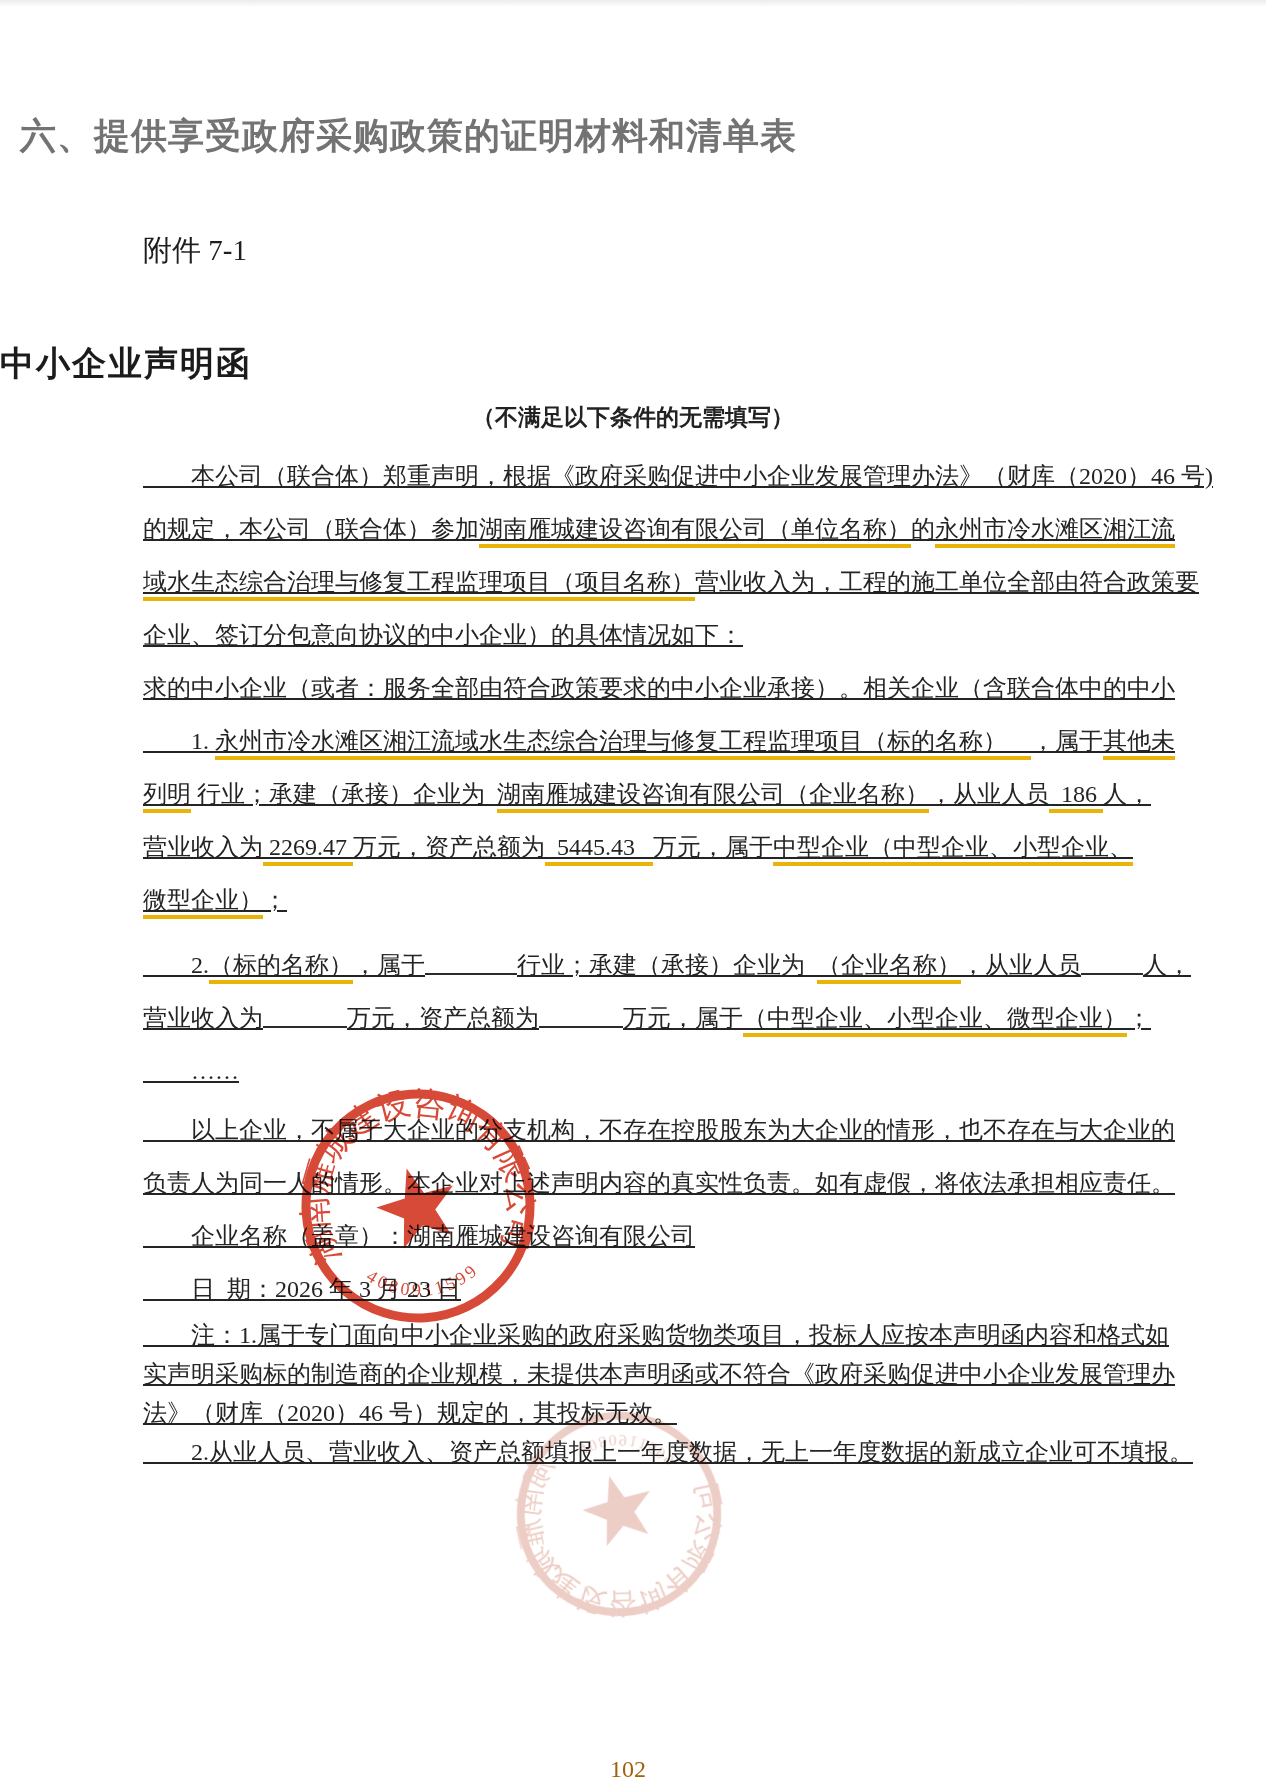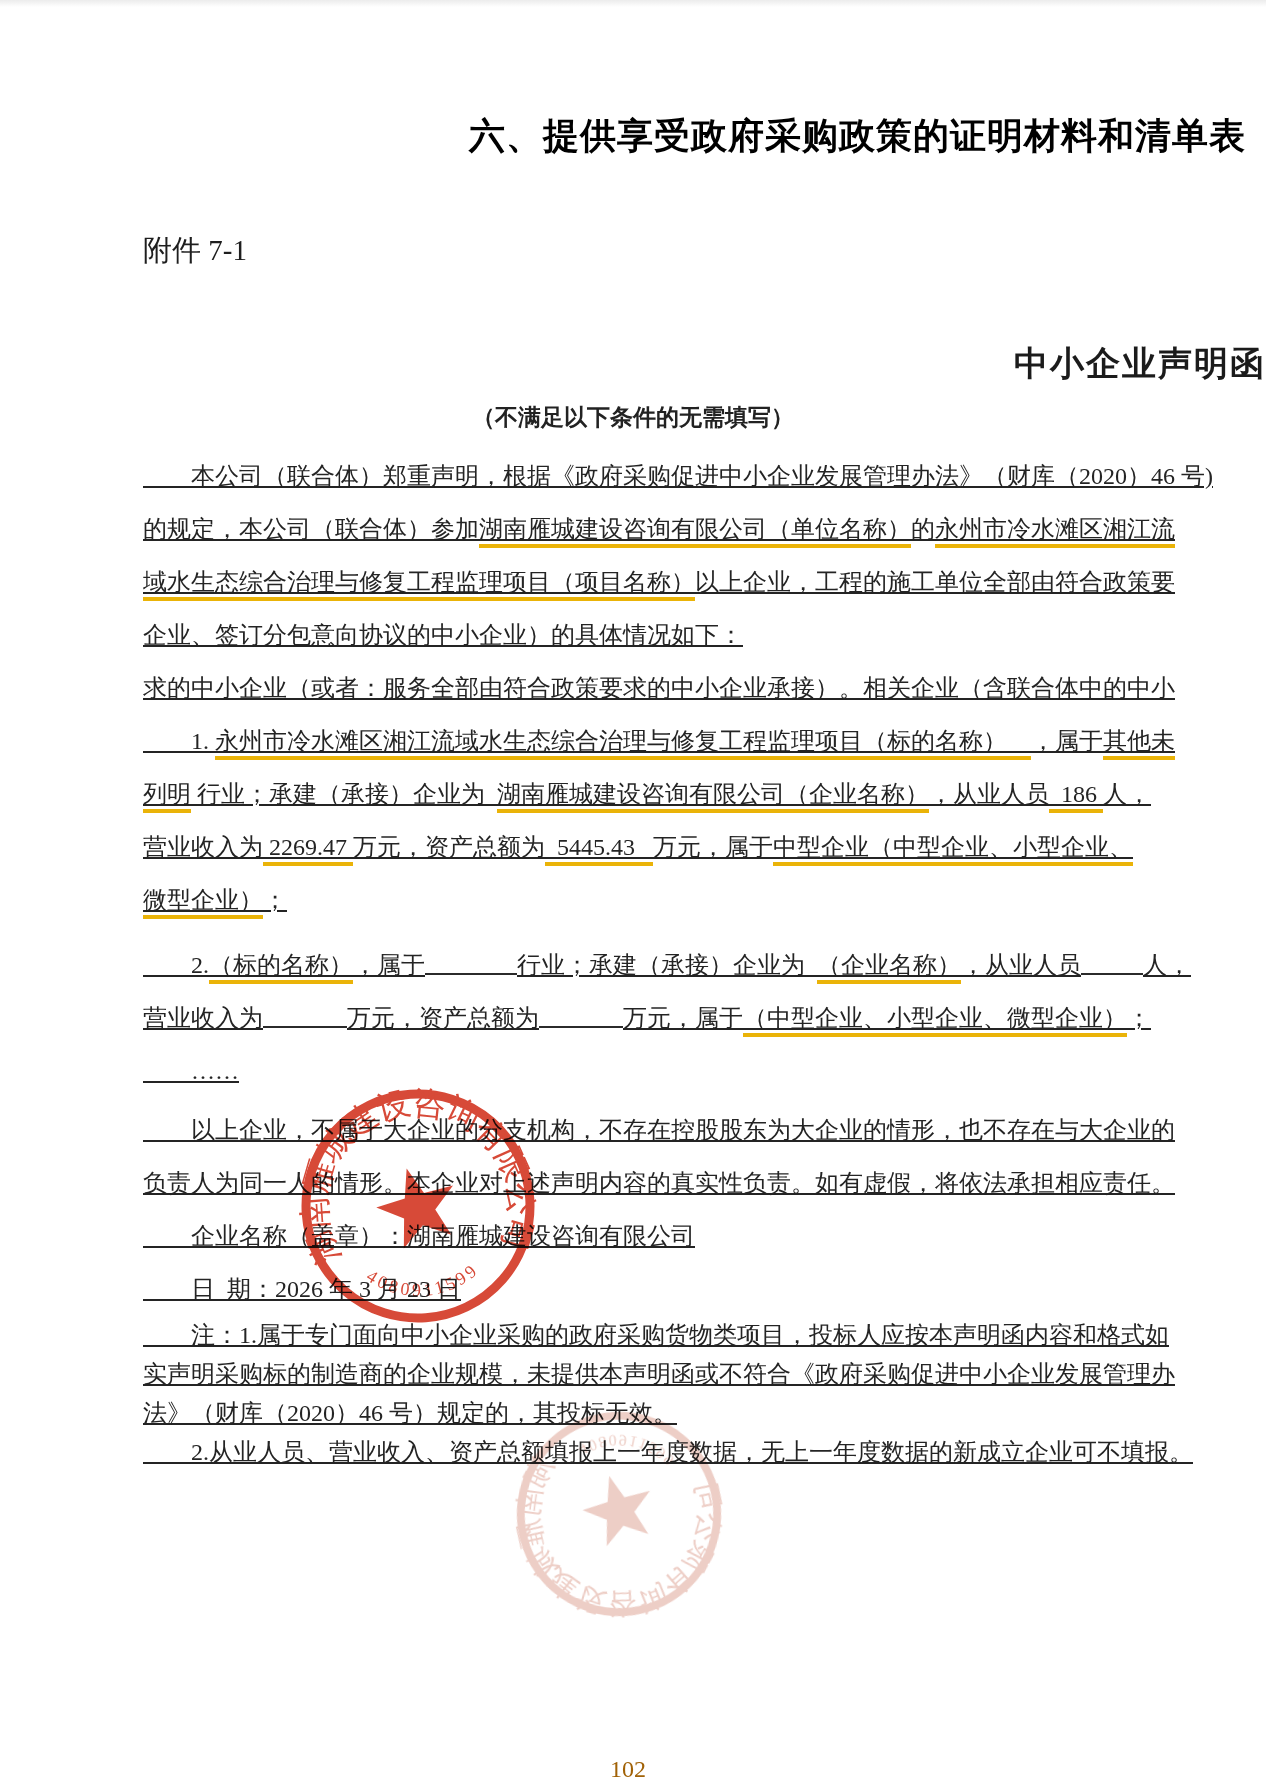--- a/index.html
+++ b/index.html
@@ -11,31 +11,31 @@
     overflow:hidden;
     font-family:"Liberation Serif","DejaVu Serif",serif;
     color:#212121;
   }
   .page::before{
     content:''; position:absolute; top:0; left:0; right:0; height:7px;
     background:linear-gradient(#dcdcdc,#ffffff); opacity:.55; pointer-events:none;
   }
   .section-title{
     margin:112px 20px 0 20px;
-    text-align:right;
+    text-align:left;
     font-size:36px; font-weight:bold; letter-spacing:1px;
-    color:#000000;
+    color:#737373;
   }
   .attachment{
     margin:70px 0 0 143px;
     font-size:29px; color:#1e1e1e;
   }
   .doc-title{
     margin:70px 0 0 0;
-    text-align:right;
+    text-align:left;
     font-size:34px; font-weight:bold; letter-spacing:2px; color:#1b1b1b;
   }
   .doc-subtitle{
     margin:15px 0 0 0;
     text-align:center;
     font-size:23px; font-weight:bold; color:#222;
   }
   .body{
     margin:17px 0 0 143px;
     width:1010px;
@@ -93,21 +93,21 @@
   <div class="attachment">附件 7-1</div>
 
   <div class="doc-title">中小企业声明函</div>
 
   <div class="doc-subtitle">（不满足以下条件的无需填写）</div>
 
   <div class="body">
     <div>
         <div class="line"><span>　　本公司（联合体）郑重声明，根据《政府采购促进中小企业发展管理办法》（财库（2020）46 号)</span></div>
         <div class="line"><span>的规定，本公司（联合体）参加</span><span class="u">湖南雁城建设咨询有限公司（单位名称）</span><span>的</span><span class="u">永州市冷水滩区湘江流</span></div>
-        <div class="line"><span class="u">域水生态综合治理与修复工程监理项目（项目名称）</span><span>以上企业，工程的施工单位全部由符合政策要</span></div>
+        <div class="line"><span class="u">域水生态综合治理与修复工程监理项目（项目名称）</span><span>营业收入为，工程的施工单位全部由符合政策要</span></div>
         <div class="line"><span>企业、签订分包意向协议的中小企业）的具体情况如下：</span></div>
         <div class="line"><span>求的中小企业（或者：服务全部由符合政策要求的中小企业承接）。相关企业（含联合体中的中小</span></div>
       </div>
     <div>
         <div class="line"><span>　　1. </span><span class="u">永州市冷水滩区湘江流域水生态综合治理与修复工程监理项目（标的名称）　</span><span>，属于</span><span class="u">其他未</span></div>
         <div class="line"><span class="u">列明</span><span> 行业；承建（承接）企业为  </span><span class="u">湖南雁城建设咨询有限公司（企业名称）</span><span>，从业人员</span><span class="u">  186 </span><span>人，</span></div>
         <div class="line"><span>营业收入为</span><span class="u"> 2269.47 </span><span>万元，资产总额为</span><span class="u">  5445.43   </span><span>万元，属于</span><span class="u">中型企业（中型企业、小型企业、</span></div>
         <div class="line"><span class="u">微型企业）</span><span>；</span></div>
       </div>
     <div class="mt12">

